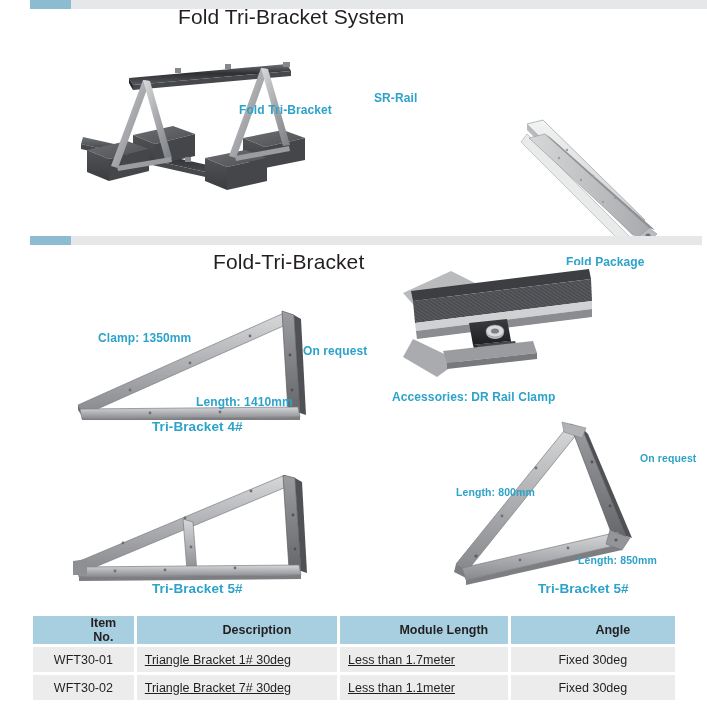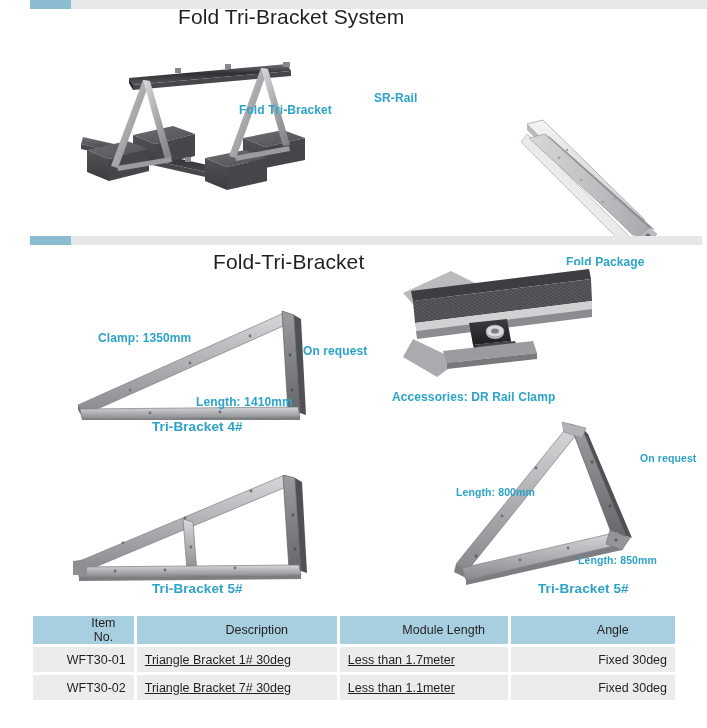--- a/index.html
+++ b/index.html
@@ -47,23 +47,23 @@
   
   .spec { position:absolute; left:30px; top:613px; width:648px; }
   .spec table { border-collapse:separate; border-spacing:3px 3px; width:100%; }
   .spec th, .spec td {
     font-size:12.5px;
     font-weight:400;
     height:25px;
     padding:0 8px;
     color:#231f20;
   }
-  .spec th { background:#a7cfe0; text-align:center; font-weight:400;padding-left:48px; }
+  .spec th { background:#a7cfe0; text-align:center; font-weight:700;padding-left:48px; }
   .spec td { background:#ececec; }
-  .spec td.c { text-align:right; }
+  .spec td.c { text-align:center; }
   .spec td.l { text-align:left;text-decoration:underline; }
   .col-item { width:102px; }
   .col-desc { width:205px; }
   .col-mod  { width:172px; }
   .col-ang  { width:169px; }
 </style>
 </head>
 <body>
 
 <div class="page">

